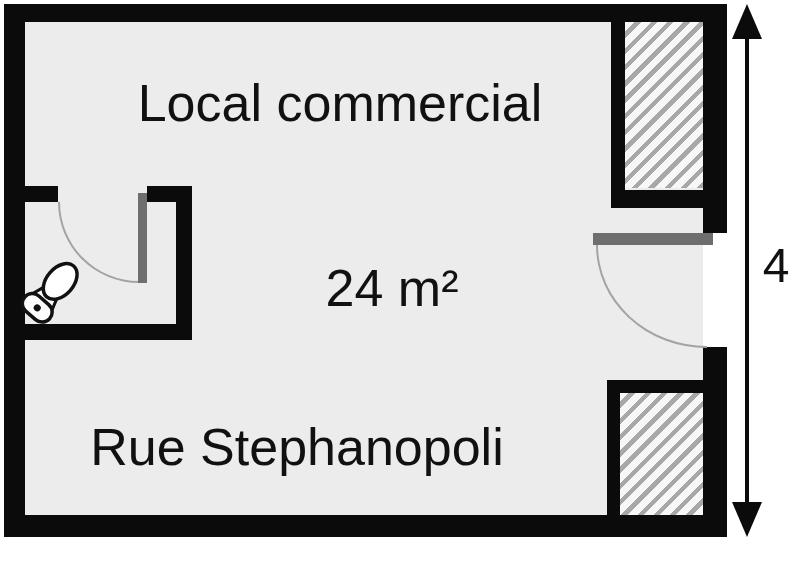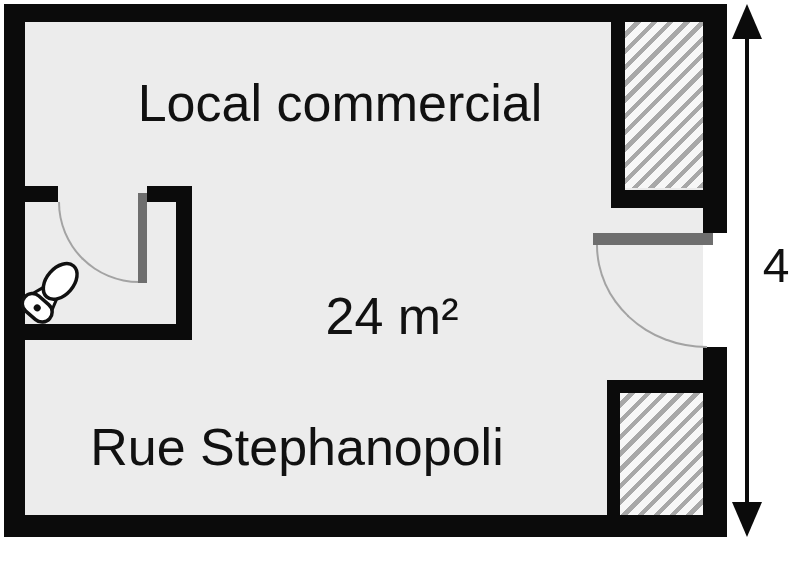--- a/index.html
+++ b/index.html
@@ -71,17 +71,17 @@
       <rect x="-16.5" y="11" width="33" height="20" rx="10" fill="#ffffff" stroke="#111111" stroke-width="3.5"></rect>
       <circle cx="0" cy="21" r="3.5" fill="#111111"></circle>
     </g>
   </svg>
 
   <div class="abs dim-line" style="left:745px;top:28px;width:4px;height:486px;"></div>
   <div class="abs tri tri-up" style="left:732px;top:4px;"></div>
   <div class="abs tri tri-down" style="left:732px;top:502px;"></div>
 
   <div class="abs label" style="left:90px;top:77px;width:500px;">Local commercial</div>
-  <div class="abs label" style="left:292px;top:262px;width:200px;margin-top:28px;">24 m²</div>
+  <div class="abs label" style="left:292px;top:262px;width:200px;">24 m²</div>
   <div class="abs label" style="left:47px;top:413px;width:500px;margin-top:8px;">Rue Stephanopoli</div>
   <div class="abs label dim-label" style="left:753px;top:242px;width:46px;">4</div>
 
 </div>
 
 </body></html>

